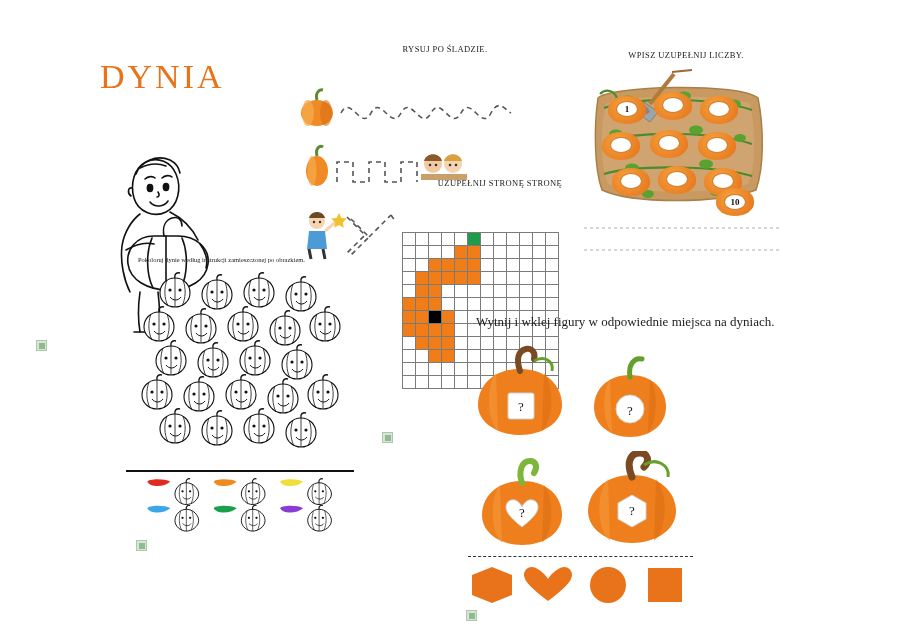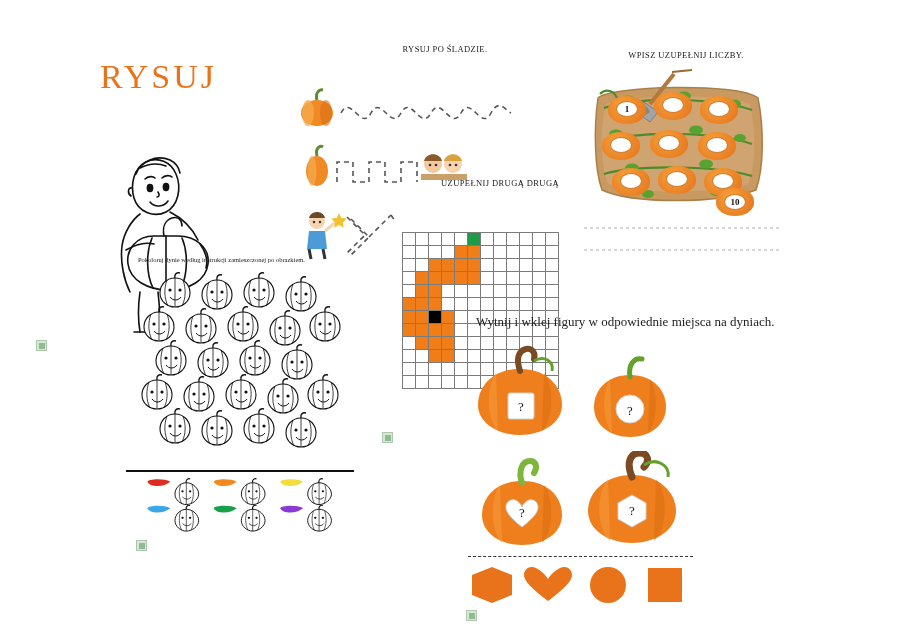--- a/index.html
+++ b/index.html
@@ -104,21 +104,21 @@
   .wm:after {
     content:""; position:absolute; left:2px; top:2px; width:6px; height:6px;
     background:#7fae7f;
   }
 </style>
 </head>
 <body>
 
 <div class="sheet">
 
-  <div id="title">RYSUJ</div>
+  <div id="title">DYNIA</div>
 
   <svg id="boy" viewBox="0 0 150 200">
     <g fill="none" stroke="#111" stroke-width="1.6" stroke-linecap="round">
 
       <path d="M50 22 C38 28 34 44 38 58 C42 72 58 78 70 72 C82 66 86 48 80 34 C75 22 62 16 50 22 Z"></path>
 
       <path d="M40 34 C44 22 60 14 74 20 C80 23 83 28 84 33"></path>
       <path d="M44 28 C52 24 62 23 70 26"></path>
 
       <ellipse cx="54" cy="48" rx="3.4" ry="4.2" fill="#111" stroke="none"></ellipse>
@@ -197,21 +197,21 @@
         <path d="M30 30 L42 20" stroke="#F6D4B0" stroke-width="3"></path>
         <path d="M44 12 l2.4 5 5.4.6 -4 3.8 1 5.4 -4.8-2.8 -4.8 2.8 1-5.4 -4-3.8 5.4-.6z" fill="#F2C12E"></path>
         <path d="M14 48 L16 58" stroke="#333" stroke-width="3"></path>
         <path d="M28 48 L30 58" stroke="#333" stroke-width="3"></path>
       </g>
       <path d="M56 18 L74 36 L56 54 M74 36 L96 14 M96 14 L100 20" fill="none" stroke="#555" stroke-width="1.6" stroke-dasharray="5 4"></path>
       <path d="M52 16 L70 34 L52 52" fill="none" stroke="#555" stroke-width="1.6" stroke-dasharray="5 4"></path>
     </svg>
   </div>
 
-  <div class="heading" style="left:420px; top:178px; width:160px;">UZUPEŁNIJ DRUGĄ DRUGĄ</div>
+  <div class="heading" style="left:420px; top:178px; width:160px;">UZUPEŁNIJ STRONĘ STRONĘ</div>
 
   <div class="heading" style="left:596px; top:50px; width:180px;">WPISZ UZUPEŁNIJ LICZBY.</div>
 
   <div id="garden">
     <svg viewBox="0 0 180 140" style="position:absolute;left:0;top:0;width:180px;height:140px;">
 
       <path d="M10 30 C20 18 150 14 170 30 C176 60 176 100 168 122 C130 136 44 136 14 122 C6 100 6 58 10 30 Z" fill="#C89A62" stroke="#a87f49" stroke-width="1.5"></path>
       <path d="M18 36 C40 26 142 26 162 36 C168 62 168 98 160 116 C126 126 50 126 20 116 C12 98 12 58 18 36 Z" fill="#CFA470"></path>
 
       <g stroke="#4C8B2B" stroke-width="2.2" fill="none">

